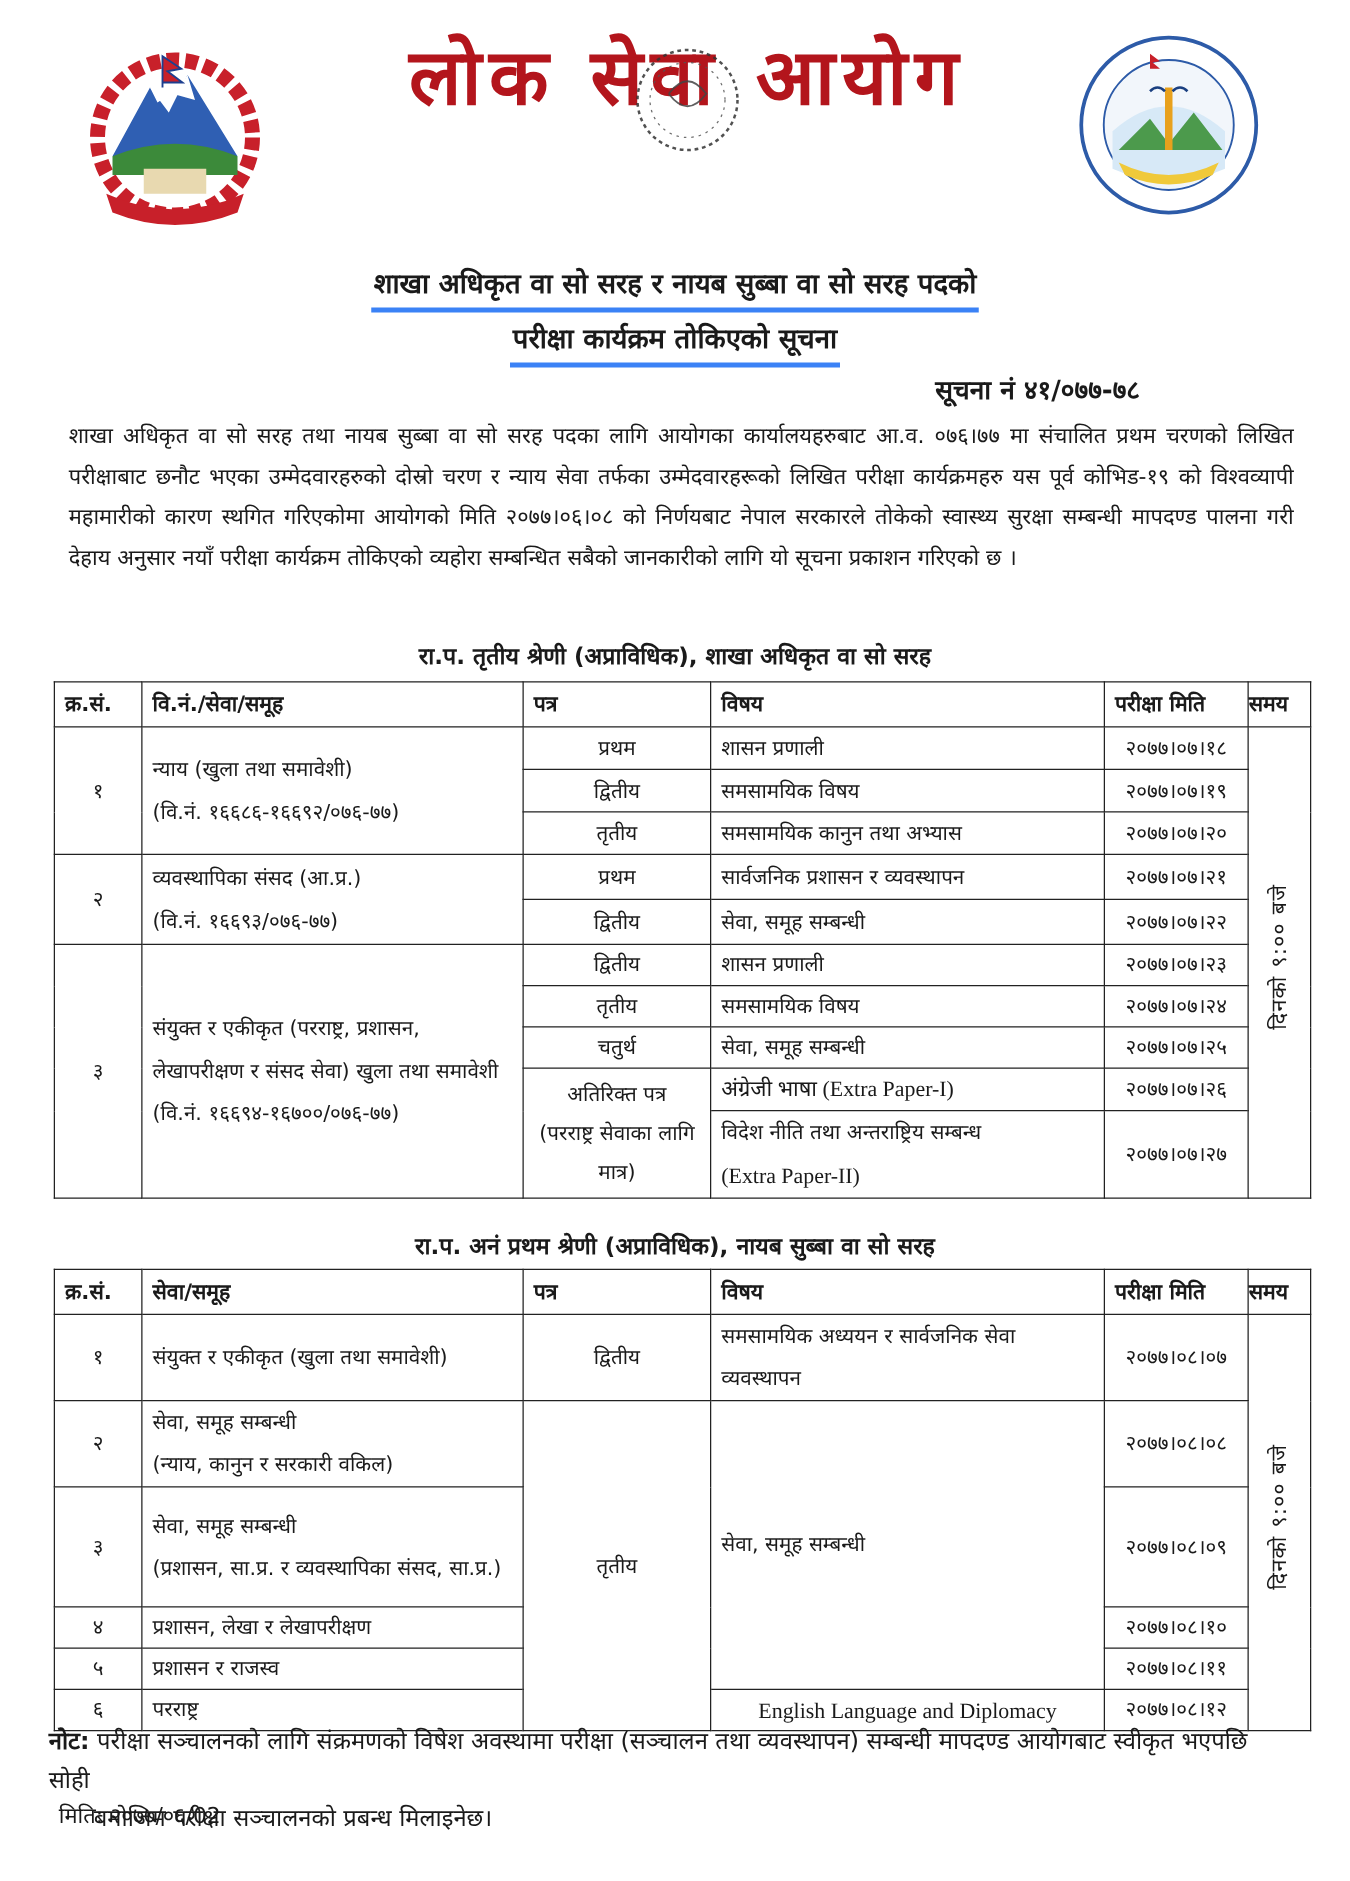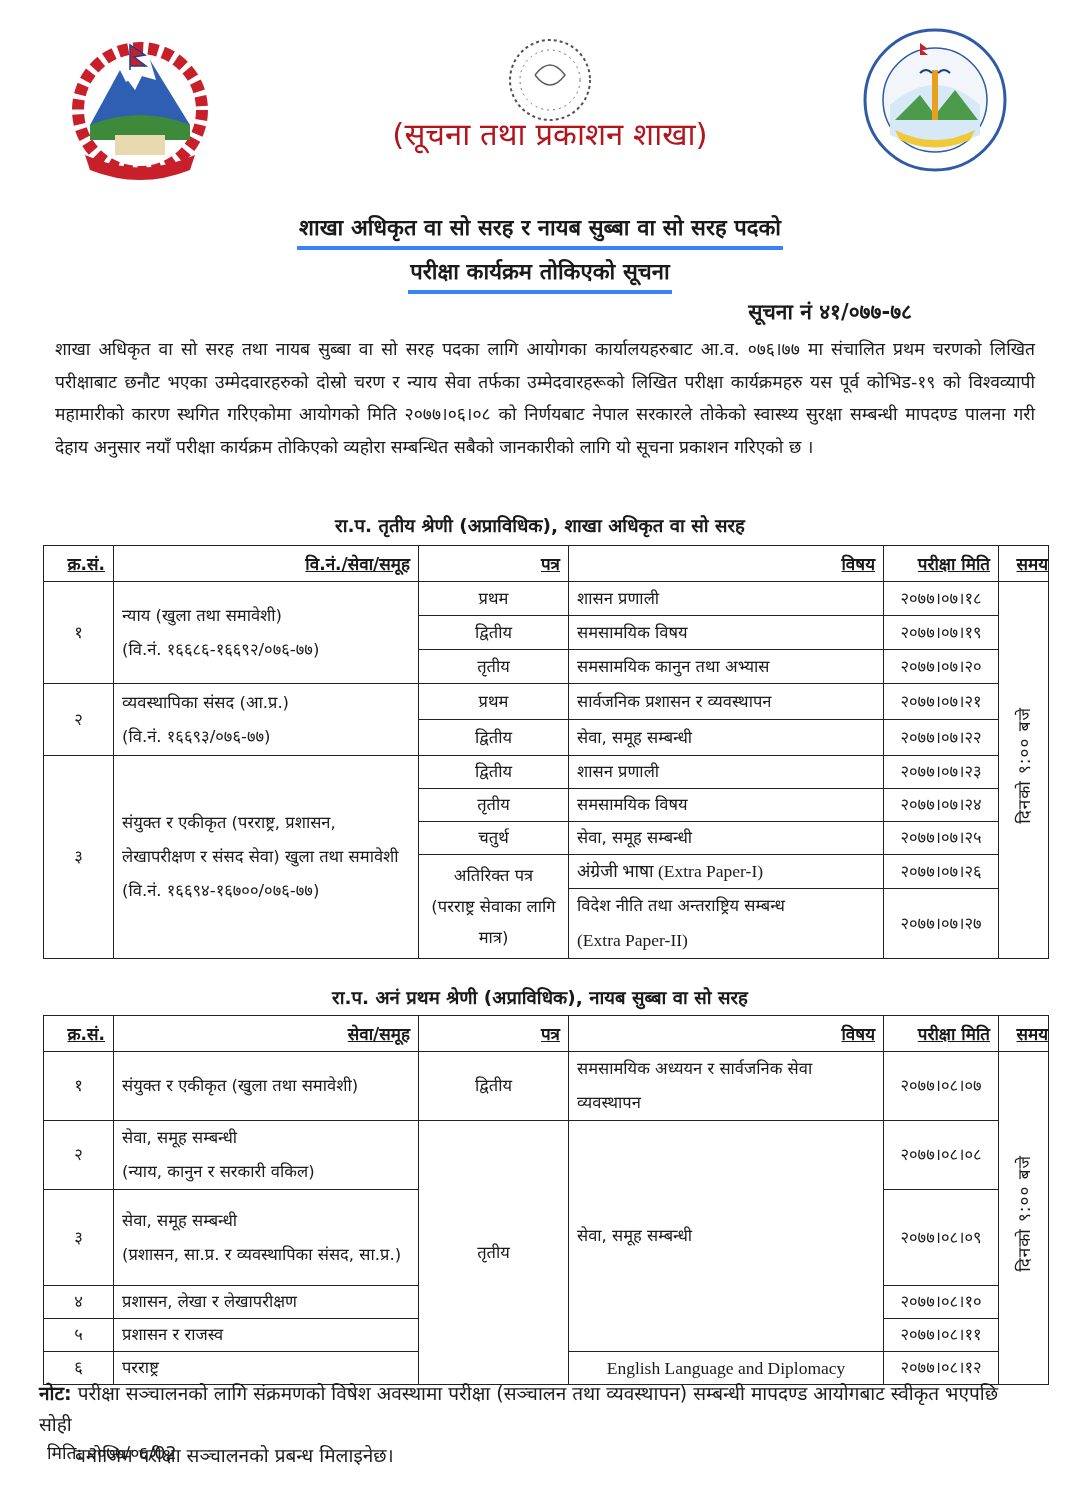--- a/index.html
+++ b/index.html
@@ -42,21 +42,21 @@
     position: absolute; left: 0; width: 1080px; text-align: center;
     font-weight: bold; font-size: 18.5px; line-height: 28px;
   }
   table.sched {
     position: absolute; left: 43px; width: 1005px; border-collapse: collapse;
     font-size: 16.5px; table-layout: fixed;
   }
   table.sched th, table.sched td {
     border: 1.5px solid #222; padding: 0 8px; vertical-align: middle; line-height: 30px;
   }
-  table.sched th { font-weight: bold; text-align: right; height: 36px; font-size: 17px; text-decoration: underline; }
+  table.sched th { font-weight: bold; text-align: left; height: 36px; font-size: 17px; }
   .c { text-align: center; }
   .l { text-align: left; }
   .multi { line-height: 34px !important; }
   .time-cell { text-align: center; padding: 0 !important; }
   .vertical-time {
     display: inline-block; writing-mode: vertical-rl; transform: rotate(180deg);
     font-size: 17px; line-height: 24px; letter-spacing: 1px;
   }
   .en { font-family: "Liberation Serif", serif; font-size: 17.5px; }
 
@@ -79,28 +79,28 @@
   <svg class="emblem-left" viewBox="0 0 160 160">
     <circle cx="80" cy="80" r="62" fill="none" stroke="#c8202a" stroke-width="12" stroke-dasharray="10 5"></circle>
     <path d="M30 95 L60 40 L75 60 L90 30 L130 95 Z" fill="#2f5fb3"></path>
     <path d="M60 40 L66 52 L72 48 L75 60 L80 45 L90 30 L96 50 Z" fill="#ffffff"></path>
     <path d="M30 95 Q80 75 130 95 L130 110 L30 110 Z" fill="#3c8a3a"></path>
     <rect x="55" y="105" width="50" height="20" fill="#e8d9b0"></rect>
     <path d="M70 40 L70 15 L85 25 L74 27 L86 36 L70 36" fill="#c8202a" stroke="#1e3f8f" stroke-width="1.5"></path>
     <path d="M25 125 Q80 150 135 125 L130 140 Q80 160 30 140 Z" fill="#c8202a"></path>
   </svg>
 
+  <div class="org-title">लोक सेवा आयोग</div>
 
   <svg class="stamp" viewBox="0 0 150 150">
     <circle cx="80" cy="55" r="40" fill="none" stroke="#333" stroke-width="2" stroke-dasharray="3 3"></circle>
     <circle cx="80" cy="55" r="30" fill="none" stroke="#555" stroke-width="1" stroke-dasharray="2 4"></circle>
     <path d="M65 50 Q80 30 95 50 Q80 70 65 50" fill="none" stroke="#444" stroke-width="1.5"></path>
   </svg>
 
-  <div class="org-subtitle">(सूचना तथा प्रकाशन शाखा)</div>
 
   <svg class="emblem-right" viewBox="0 0 150 150">
     <circle cx="75" cy="75" r="70" fill="#ffffff" stroke="#2d5ba8" stroke-width="3"></circle>
     <circle cx="75" cy="75" r="52" fill="#f2f6fb" stroke="#2d5ba8" stroke-width="1.5"></circle>
     <path d="M30 80 Q75 40 120 80 L120 110 Q75 130 30 110 Z" fill="#d7e9f7"></path>
     <path d="M35 95 L60 70 L75 90 L95 65 L118 95 Z" fill="#4c9a4c"></path>
     <path d="M35 105 Q75 125 115 105 L110 115 Q75 130 40 115 Z" fill="#f0c93a"></path>
     <rect x="72" y="45" width="6" height="50" fill="#e8a11d"></rect>
     <path d="M60 48 Q66 42 72 48" fill="none" stroke="#1a3f80" stroke-width="2"></path>
     <path d="M78 48 Q84 42 90 48" fill="none" stroke="#1a3f80" stroke-width="2"></path>

